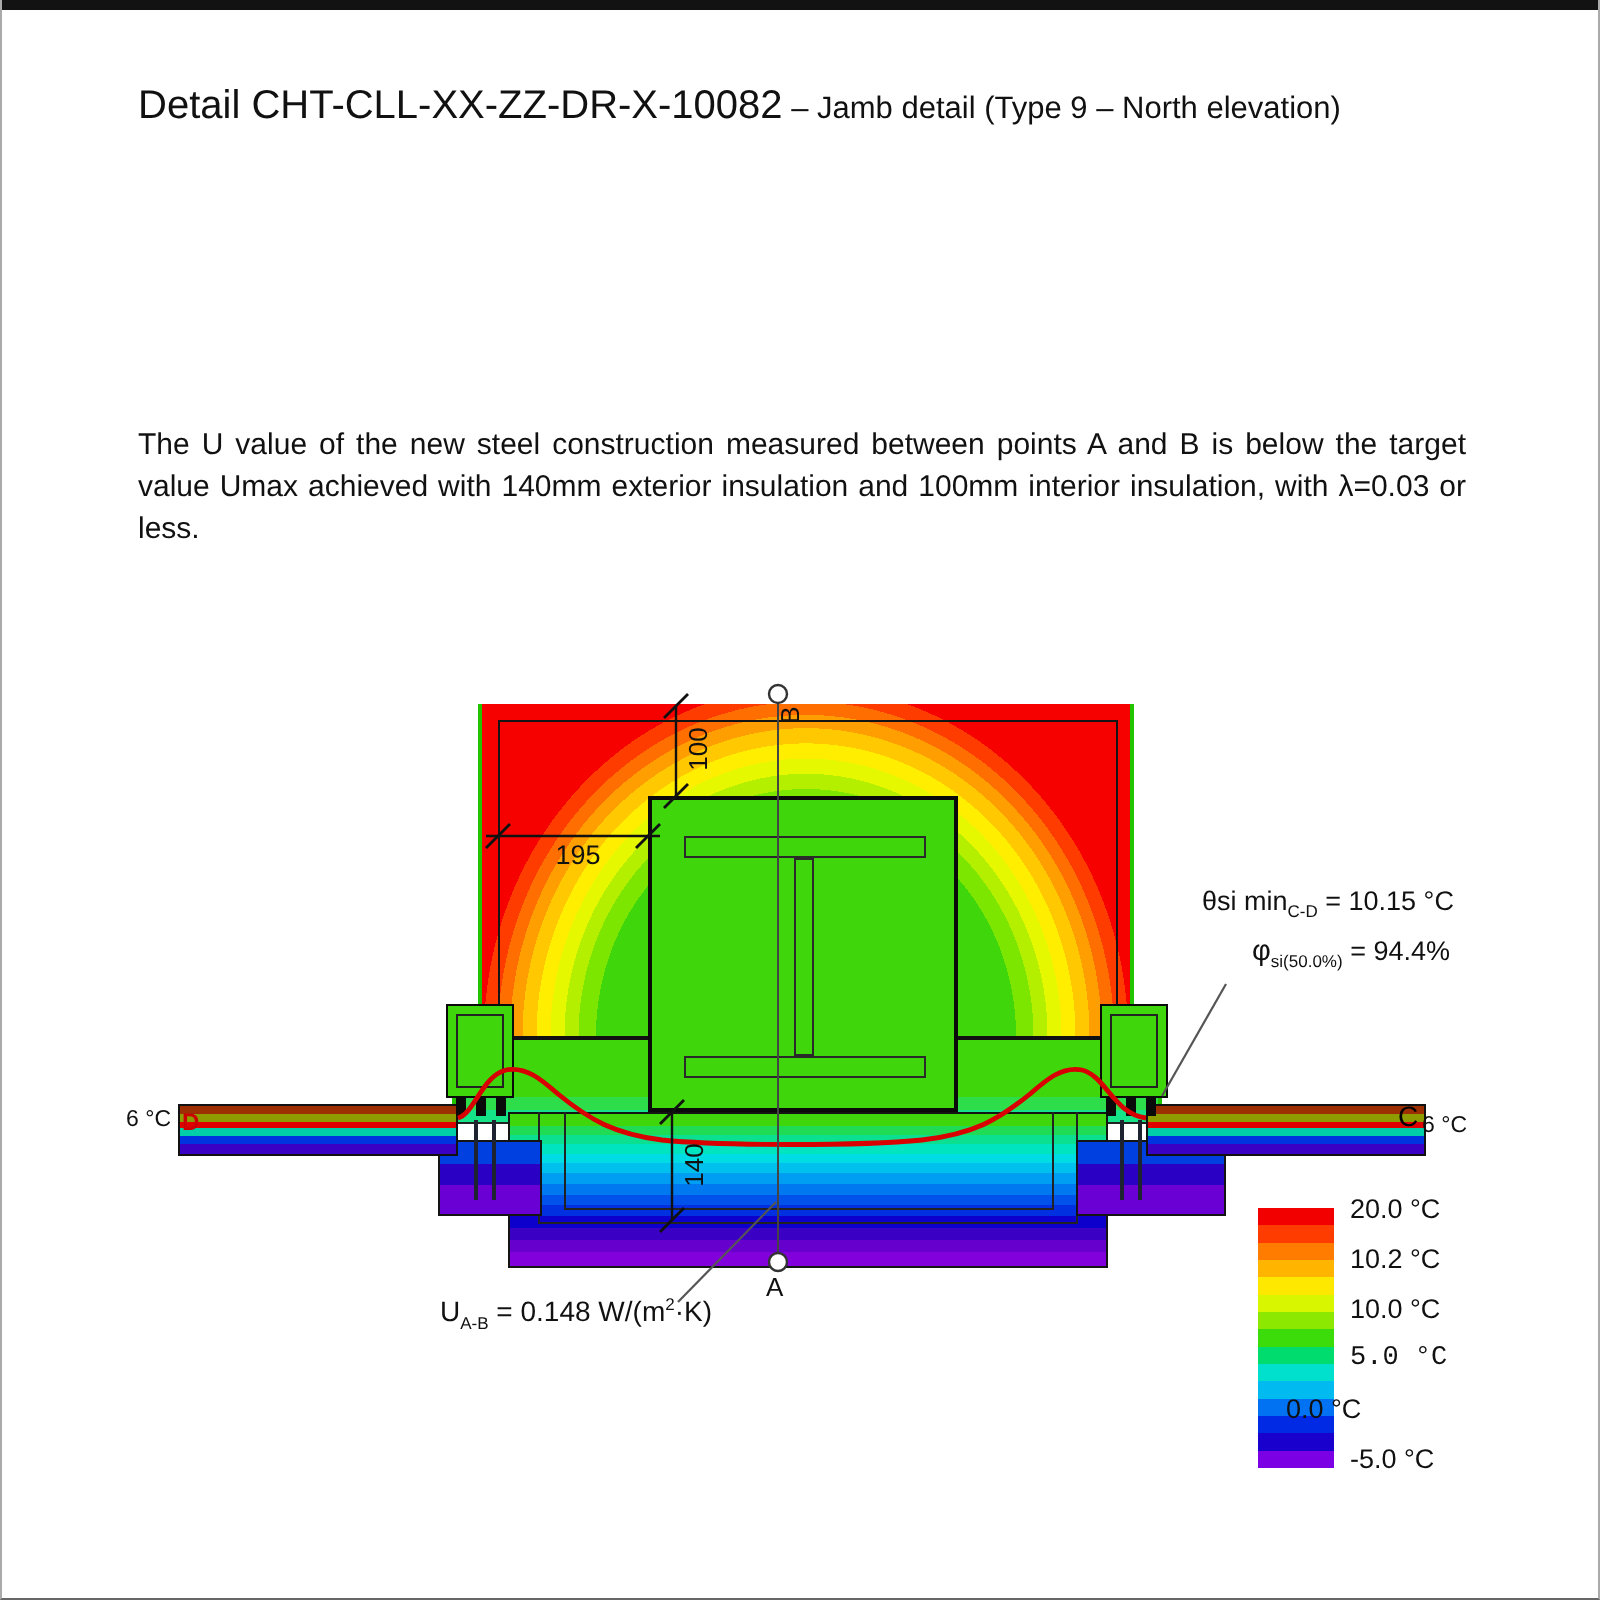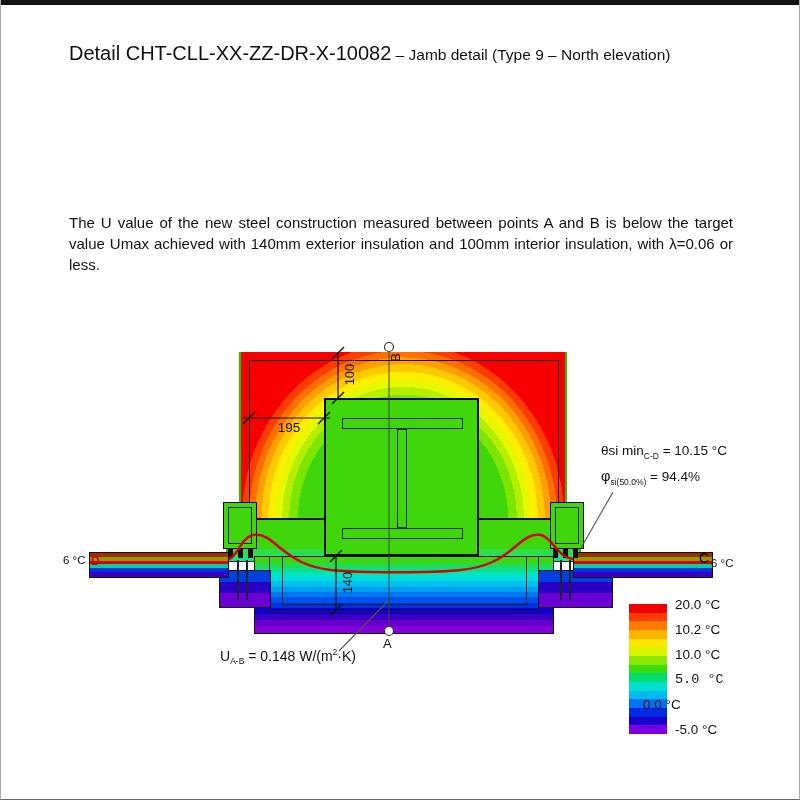--- a/index.html
+++ b/index.html
@@ -57,21 +57,21 @@
 <div class="page">
   <div class="topbar"></div>
 
   <div class="a title">
     <span class="title-big">Detail CHT-CLL-XX-ZZ-DR-X-10082</span><span class="title-small"> – Jamb detail (Type 9 – North elevation)</span>
   </div>
 
 
 
 
-  <div class="a para" style="top:212px;">The U value of the new steel construction measured between points A and B is below the target value Umax achieved with 140mm exterior insulation and 100mm interior insulation, with λ=0.06 or less.</div>
+  <div class="a para" style="top:212px;">The U value of the new steel construction measured between points A and B is below the target value Umax achieved with 140mm exterior insulation and 100mm interior insulation, with λ=0.03 or less.</div>
 
   <div class="a" style="left:0;top:0;width:800px;height:800px;">
 
     <div class="a topblock" style="left:238px;top:352px;width:328px;height:166px;"></div>
     <div class="a outline" style="left:248px;top:360px;width:310px;height:158px;border-bottom:none;"></div>
 
     <div class="a midband" style="left:225px;top:518px;width:355px;height:44px;"></div>
 
     <div class="a slab" style="left:253px;top:556px;width:300px;height:78px;"></div>
     <div class="a thin-outline" style="left:268px;top:556px;width:270px;height:56px;border-top:none;"></div>
@@ -151,21 +151,21 @@
     <div class="a dimlab" style="left:382px;top:636px;">A</div>
     <div class="a" style="left:90px;top:554px;font-size:12px;font-weight:bold;color:#cc0000;">D</div>
     <div class="a" style="left:698px;top:550px;font-size:14px;color:#000;">C</div>
 
     <div class="a" style="left:62px;top:554px;font-size:11.5px;">6 °C</div>
     <div class="a" style="left:710px;top:557px;font-size:11.5px;">6 °C</div>
 
     <div class="a annot" style="left:600px;top:443px;">
       <span>θsi min</span><sub>C-D</sub><span> = 10.15 °C</span>
     </div>
-    <div class="a annot" style="left:600px;top:468px;">
+    <div class="a annot" style="left:625px;top:468px;">
       <span style="font-size:14.5px;">φ</span><sub>si(50.0%)</sub><span> = 94.4%</span>
     </div>
 
     <div class="a annot" style="left:219px;top:647px;font-size:14px;">
       <span>U</span><sub>A-B</sub><span> = 0.148 W/(m</span><sup>2</sup><span>·K)</span>
     </div>
 
     <div class="a legendbar" style="left: 628px; top: 604px; width: 38px; height: 130px; background: linear-gradient(rgb(242, 0, 0) 0%, rgb(242, 0, 0) 6.7%, rgb(255, 60, 0) 6.7%, rgb(255, 60, 0) 13.3%, rgb(255, 124, 0) 13.3%, rgb(255, 124, 0) 20%, rgb(255, 180, 0) 20%, rgb(255, 180, 0) 26.7%, rgb(255, 232, 0) 26.7%, rgb(255, 232, 0) 33.3%, rgb(216, 246, 0) 33.3%, rgb(216, 246, 0) 40%, rgb(140, 232, 0) 40%, rgb(140, 232, 0) 46.7%, rgb(60, 220, 10) 46.7%, rgb(60, 220, 10) 53.3%, rgb(0, 220, 110) 53.3%, rgb(0, 220, 110) 60%, rgb(0, 224, 204) 60%, rgb(0, 224, 204) 66.7%, rgb(0, 186, 240) 66.7%, rgb(0, 186, 240) 73.3%, rgb(0, 114, 242) 73.3%, rgb(0, 114, 242) 80%, rgb(0, 42, 228) 80%, rgb(0, 42, 228) 86.7%, rgb(26, 0, 204) 86.7%, rgb(26, 0, 204) 93.3%, rgb(124, 0, 228) 93.3%, rgb(124, 0, 228) 100%);"></div>
     <div class="a leglab" style="left:674px;top:597px;">20.0 °C</div>
     <div class="a leglab" style="left:674px;top:622px;">10.2 °C</div>

